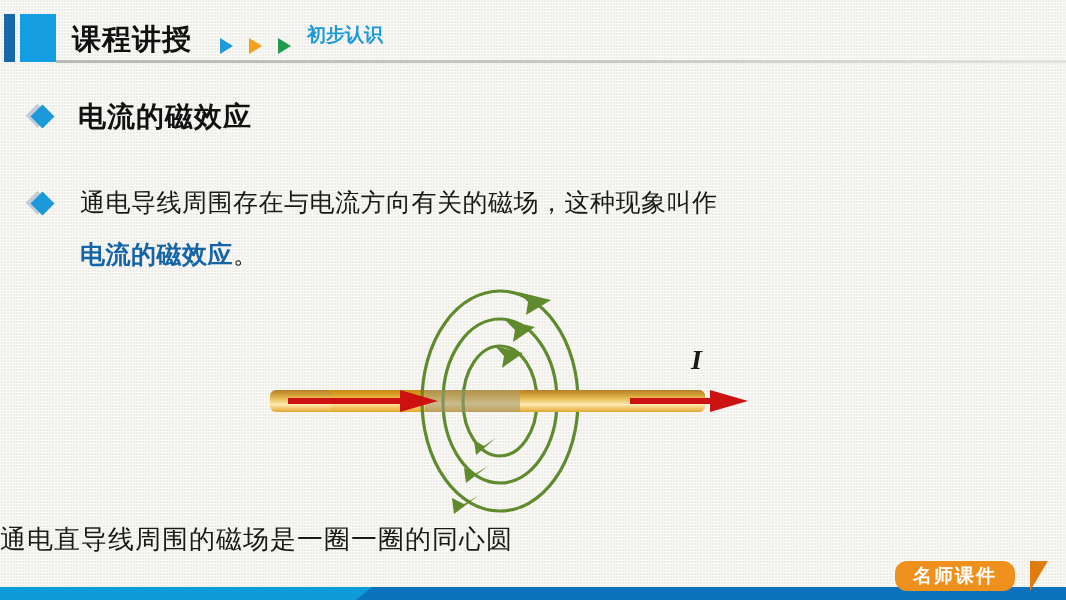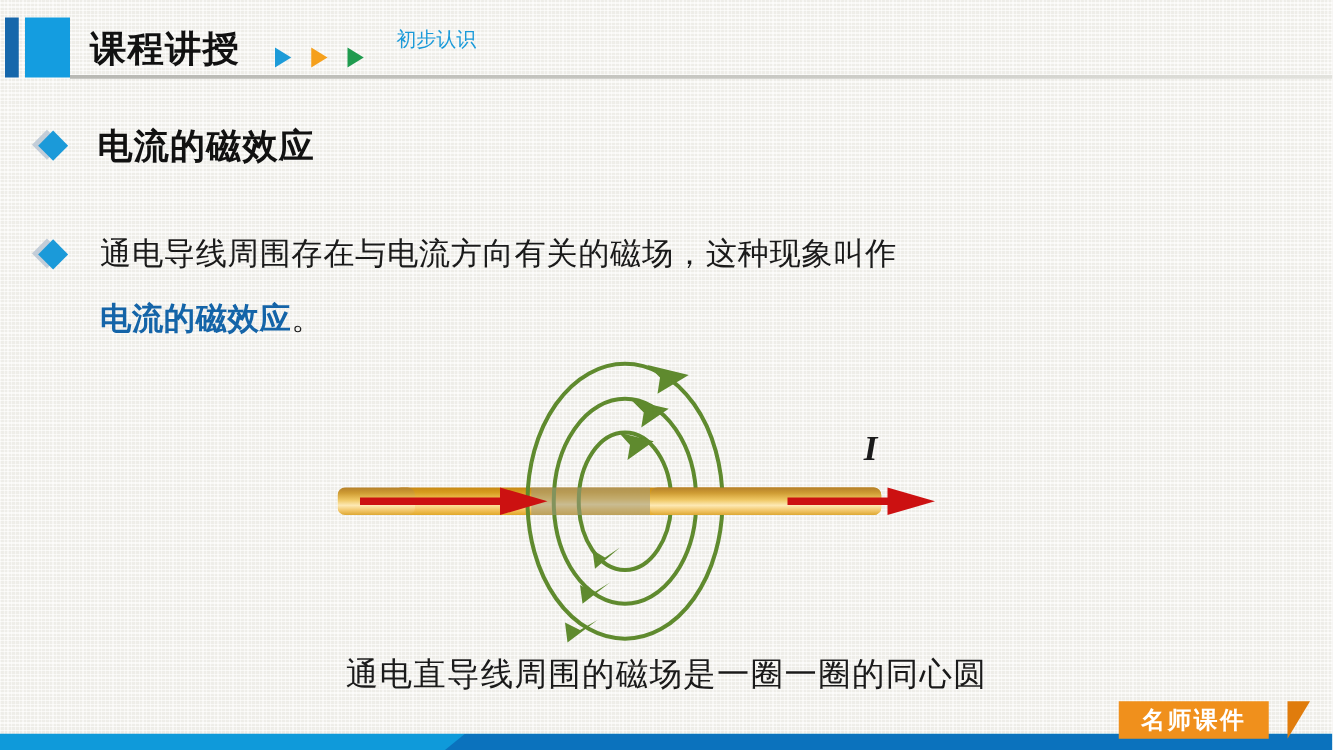--- a/index.html
+++ b/index.html
@@ -51,23 +51,23 @@
     width: 0; height: 0;
     border-top: 8px solid transparent;
     border-bottom: 8px solid transparent;
     border-left: 13px solid #1d9bd8;
   }
   #hdr-tri-1 { left: 220px; border-left-color: #1d9bd8; }
   #hdr-tri-2 { left: 249px; border-left-color: #f5a01c; }
   #hdr-tri-3 { left: 278px; border-left-color: #1f9b4e; }
   #header-subtitle {
     position: absolute;
-    left: 317px; top: 22px;
-    font-size: 16px;
-    font-weight: normal;
+    left: 307px; top: 22px;
+    font-size: 19px;
+    font-weight: bold;
     color: #1a9ad9;
     white-space: nowrap;
   }
   #header-rule {
     position: absolute;
     left: 56px; top: 60px;
     width: 1010px; height: 3px;
     background: linear-gradient(90deg, #b9b9b4 0%, #c9c9c4 55%, #e2e2dd 100%);
   }
 
@@ -128,21 +128,21 @@
   
   #figure {
     position: absolute;
     left: 270px; top: 280px;
     width: 500px; height: 240px;
   }
   #figure-caption {
     position: absolute;
     left: 0; top: 522px;
     width: 1066px;
-    text-align: center;
+    text-align: left;
     font-family: Liberation Sans, sans-serif;
     font-size: 26px;
     color: #1a1a1a;
     letter-spacing: 1px;
   }
   #current-label {
     position: absolute;
     left: 691px; top: 344px;
     font-family: "Liberation Serif", serif;
     font-style: italic;
@@ -166,20 +166,21 @@
     clip-path: polygon(356px 100%, 372px 0, 1066px 0, 1066px 100%);
   }
   #badge {
     position: absolute;
     left: 895px; top: 561px;
     height: 30px;
     background: #f0901c;
     padding: 0 18px;
     display: flex;
     align-items: center;
+    border-radius: 12px;
   }
   #badge-text {
     font-size: 19px;
     font-weight: bold;
     color: #ffffff;
     letter-spacing: 2px;
     white-space: nowrap;
   }
   #badge-tail {
     position: absolute;

